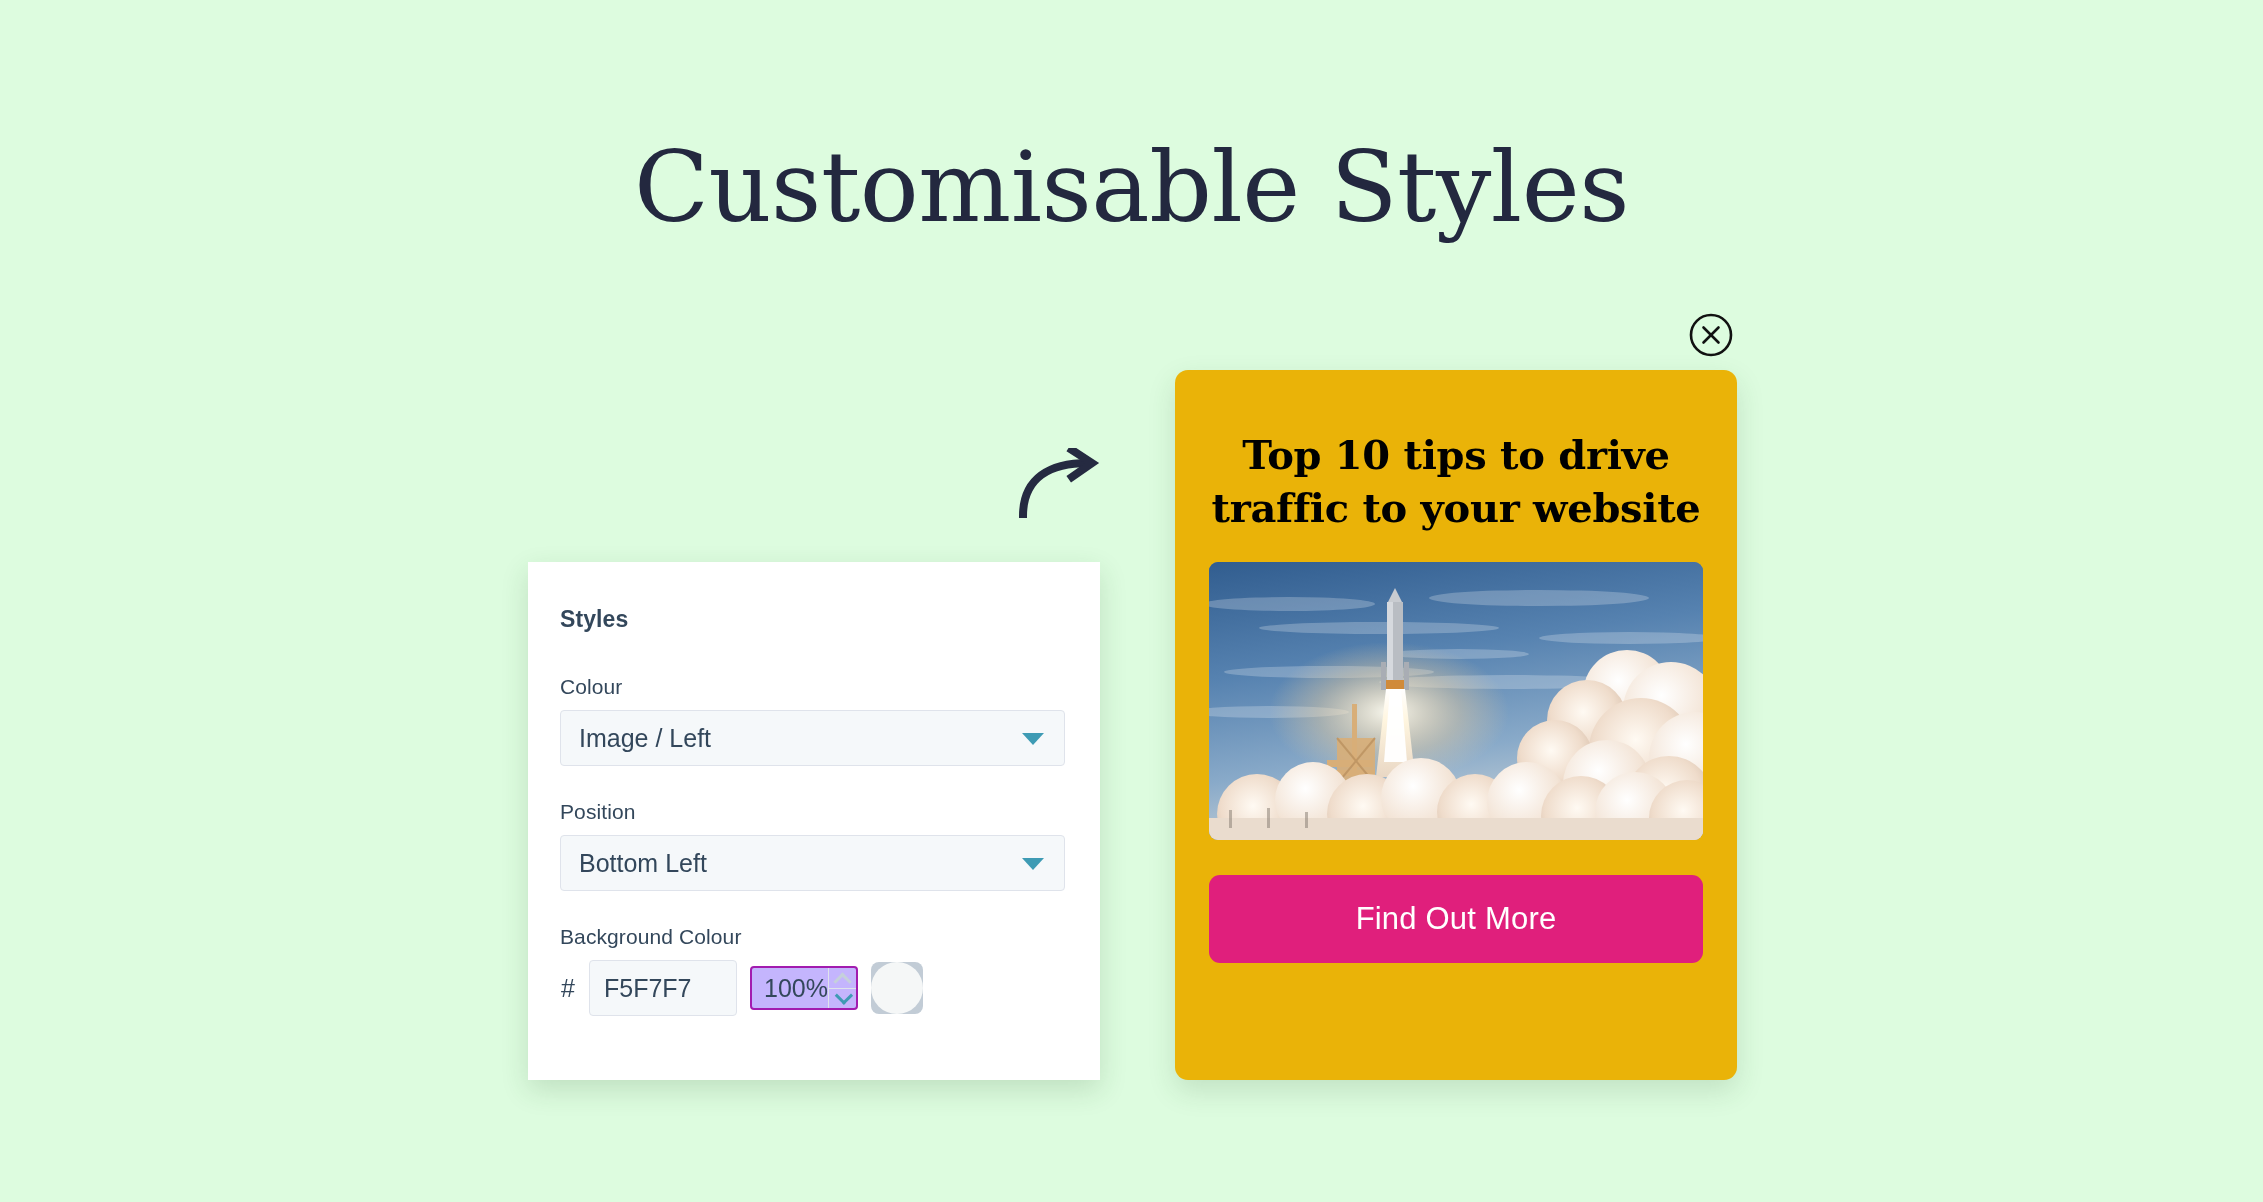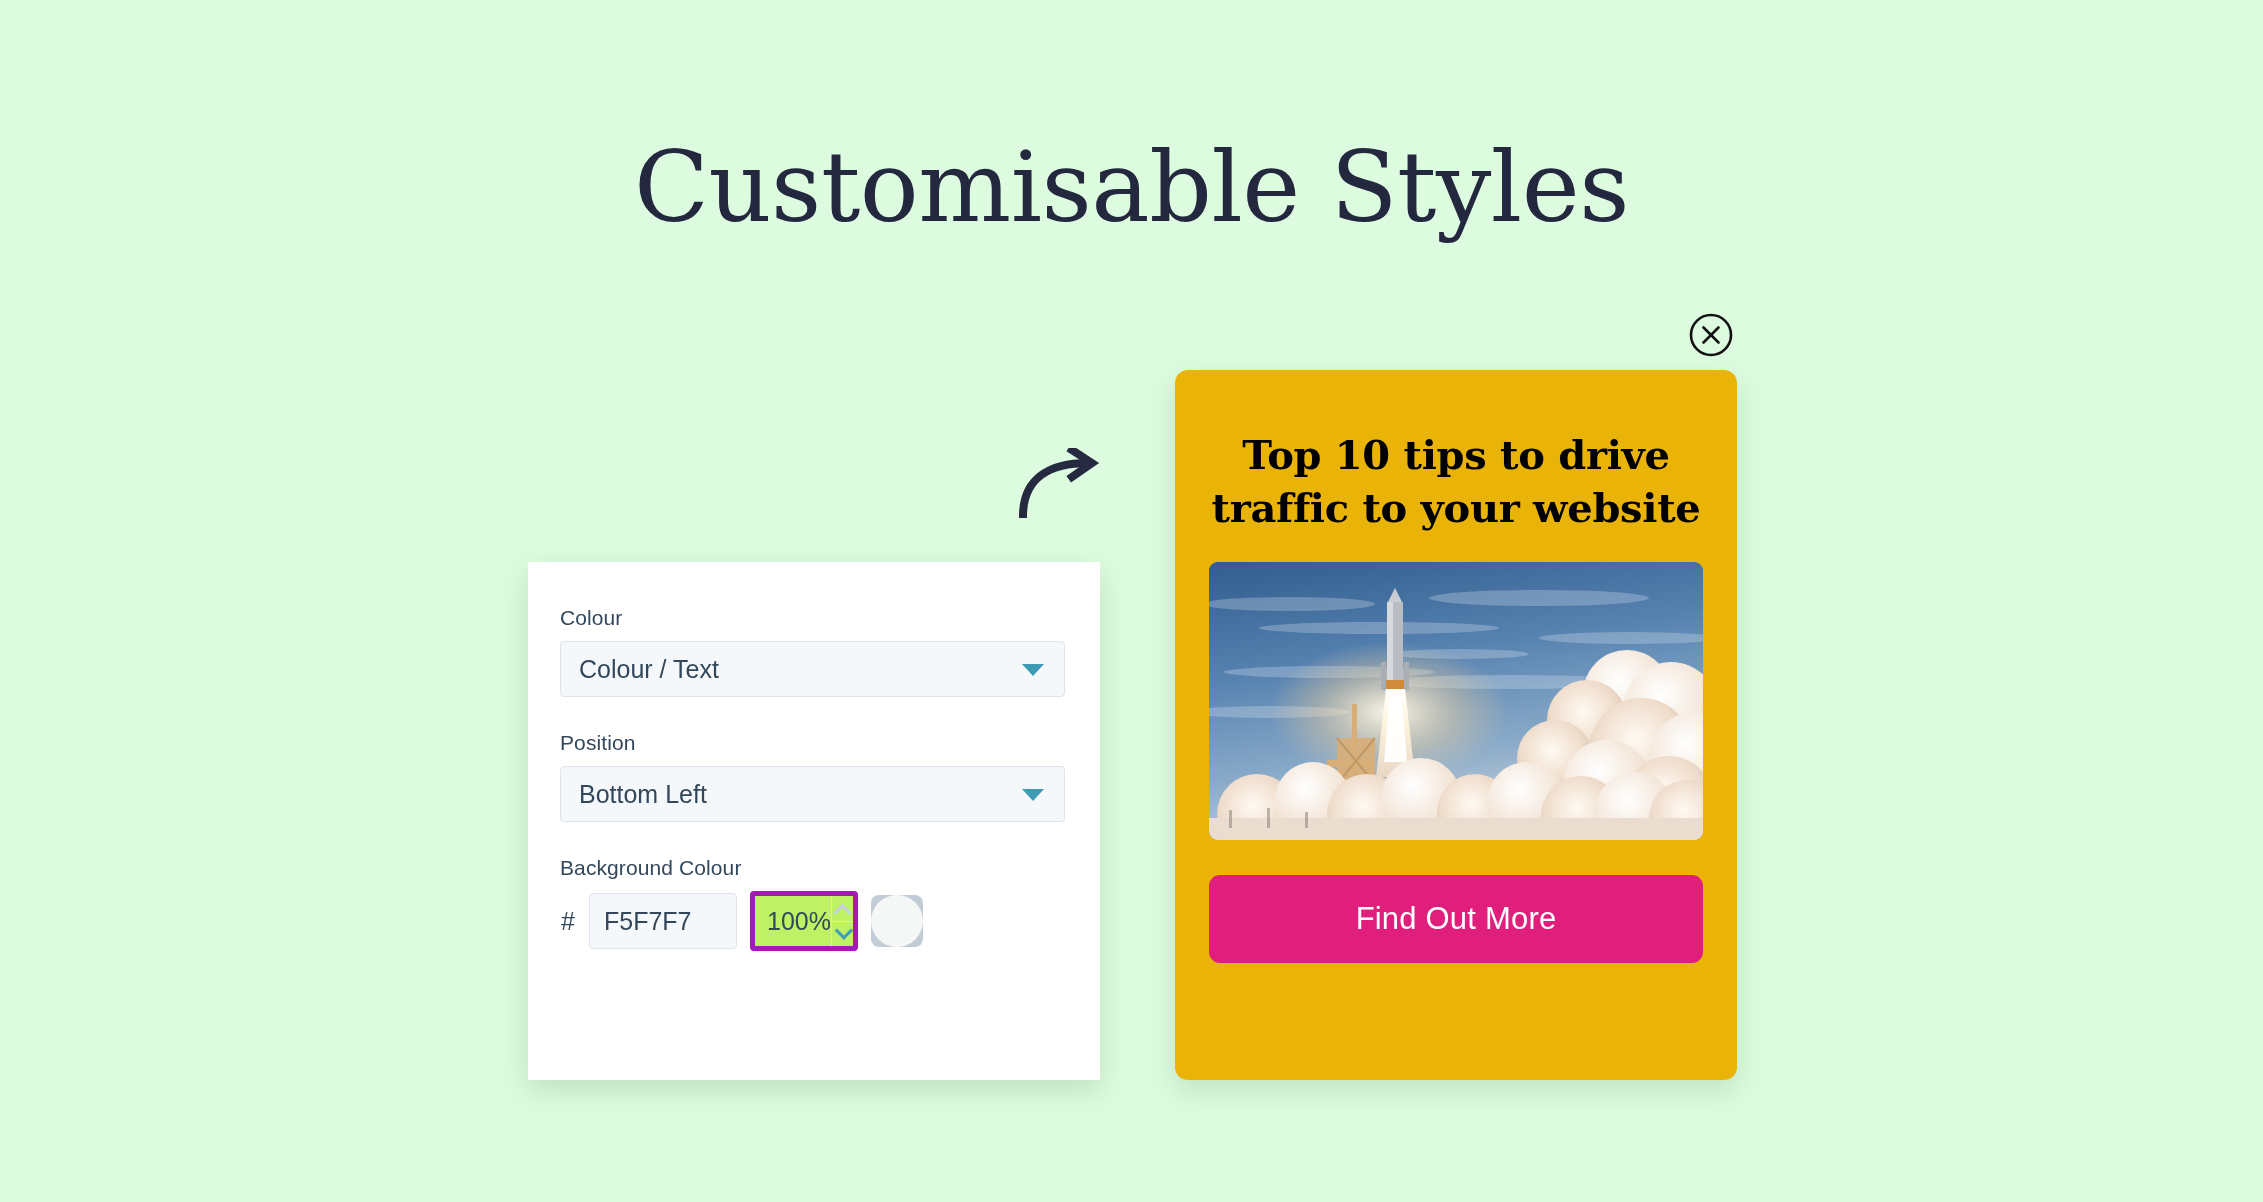--- a/index.html
+++ b/index.html
@@ -126,23 +126,23 @@
     align-items: center;
     padding: 16px 14px;
     font-size: 25px;
     color: #33475b;
     cursor: text;
   }
 
   .stepper-wrap {
     display: flex;
     width: 108px;
-    height: 60px;
-    background: #bef264;
-    border: 5px solid #a21caf;
+    height: 44px;
+    background: #c4b5fd;
+    border: 2px solid #a21caf;
     border-radius: 4px;
     overflow: hidden;
   }
   .opacity-value {
     flex: 1;
     display: flex;
     align-items: center;
     padding-left: 12px;
     font-size: 25px;
     color: #33475b;
@@ -261,25 +261,26 @@
 
 <div class="arrow">
   <svg viewBox="0 0 82 70" xmlns="http://www.w3.org/2000/svg" fill="none" stroke="#252a41" stroke-width="8" stroke-linecap="square" stroke-linejoin="miter">
     <path d="M5 68 C5 30 32 15 70 15"></path>
     <polyline points="54,2 74,15 54,29"></polyline>
   </svg>
 </div>
 
 <section class="styles-panel">
 
+  <div class="panel-heading">Styles</div>
 
   <div class="field-block">
     <div class="field-label">Colour</div>
     <div class="select">
-      <span class="select-value">Colour / Text</span>
+      <span class="select-value">Image / Left</span>
       <span class="select-caret"></span>
     </div>
   </div>
 
   <div class="field-block">
     <div class="field-label">Position</div>
     <div class="select">
       <span class="select-value">Bottom Left</span>
       <span class="select-caret"></span>
     </div>

